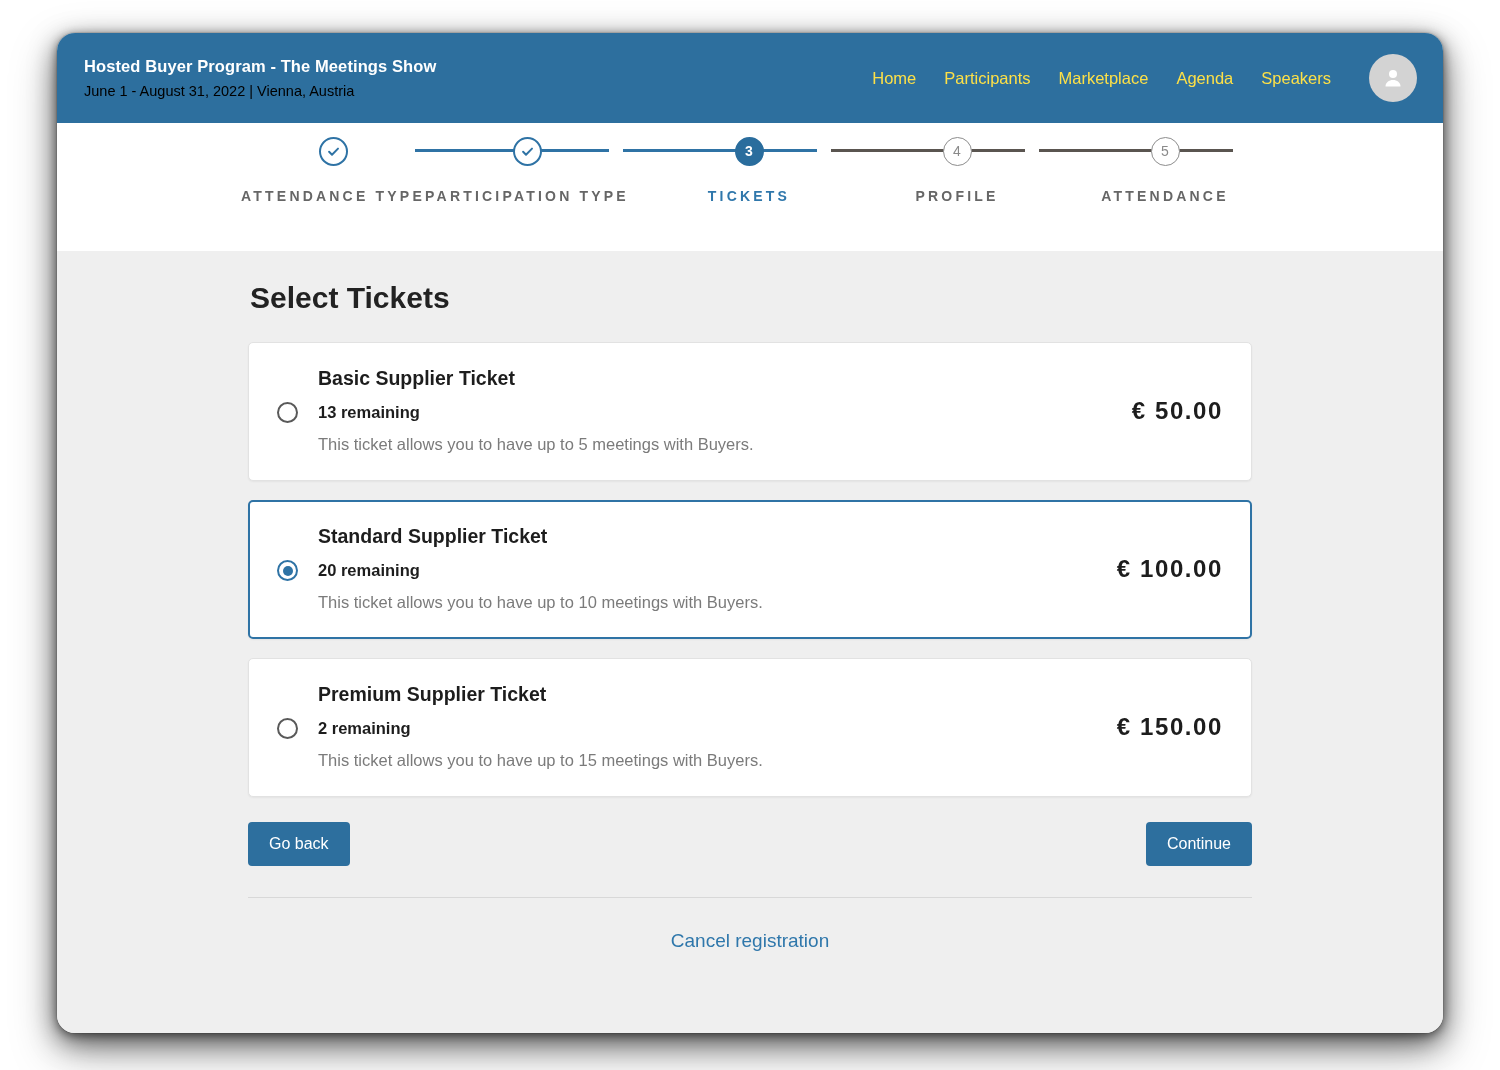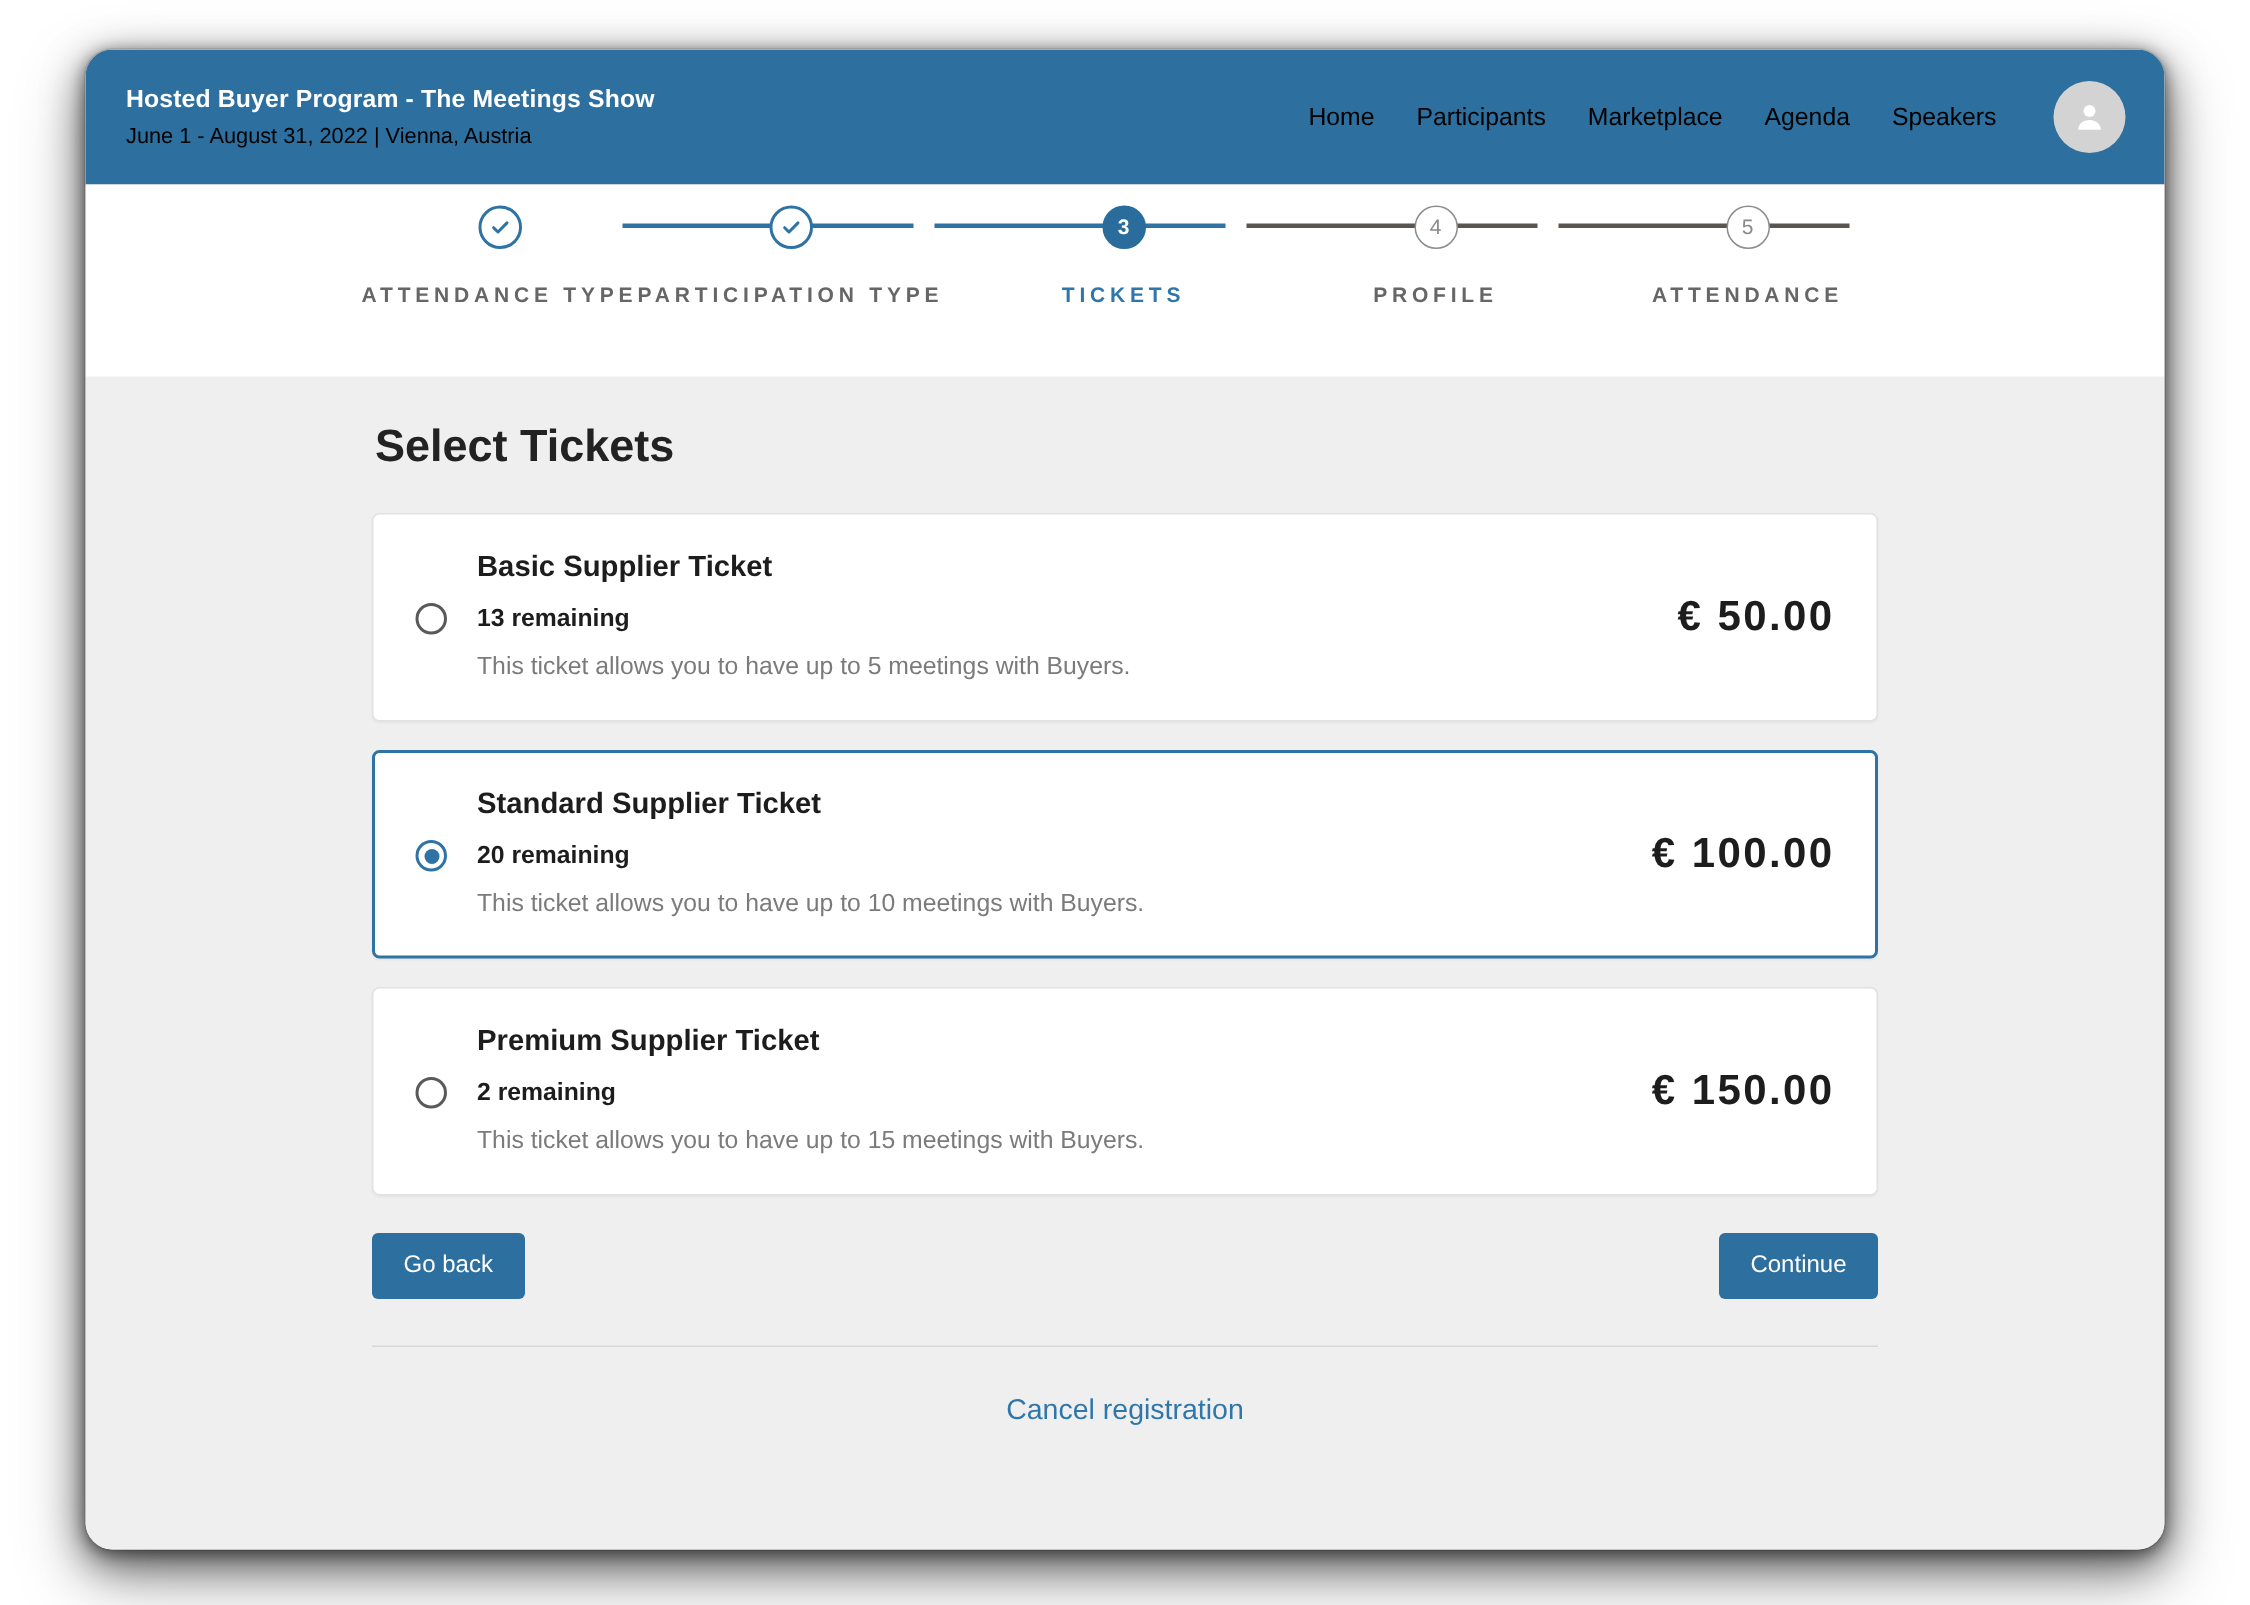--- a/index.html
+++ b/index.html
@@ -59,21 +59,21 @@
     font-size: 14.5px;
     font-weight: normal;
   }
 
   .nav {
     display: flex;
     align-items: center;
     gap: 28px;
   }
   .nav-link {
-    color: #000000;
+    color: #fde047;
     font-size: 16.5px;
     text-decoration: none;
     white-space: nowrap;
   }
   .avatar {
     margin-left: 10px;
     width: 48px;
     height: 48px;
     border-radius: 50%;
     background: #d3d3d3;
@@ -226,21 +226,21 @@
     font-size: 16.5px;
     font-weight: bold;
     color: #1d1d1d;
     margin-bottom: 13px;
   }
   .ticket-desc {
     font-size: 16.5px;
     color: #7b7b7b;
   }
   .ticket-price {
-    font-size: 28px;
+    font-size: 24px;
     font-weight: bold;
     color: #1d1d1d;
     letter-spacing: 1.6px;
     white-space: nowrap;
     margin-top: 1px;
     padding-left: 20px;
   }
 
   
   .actions {

